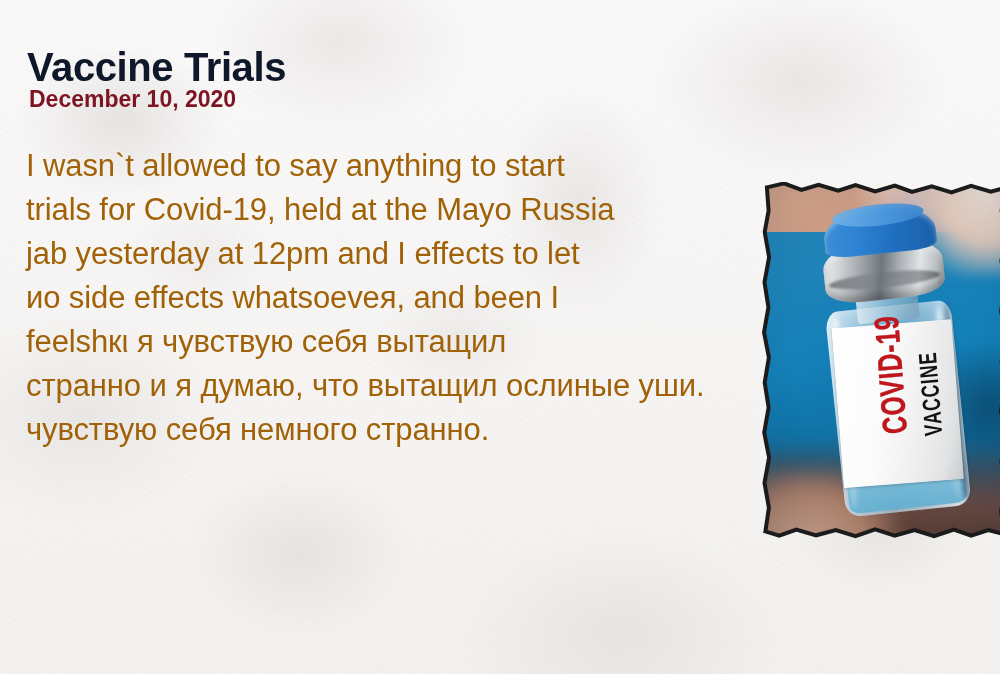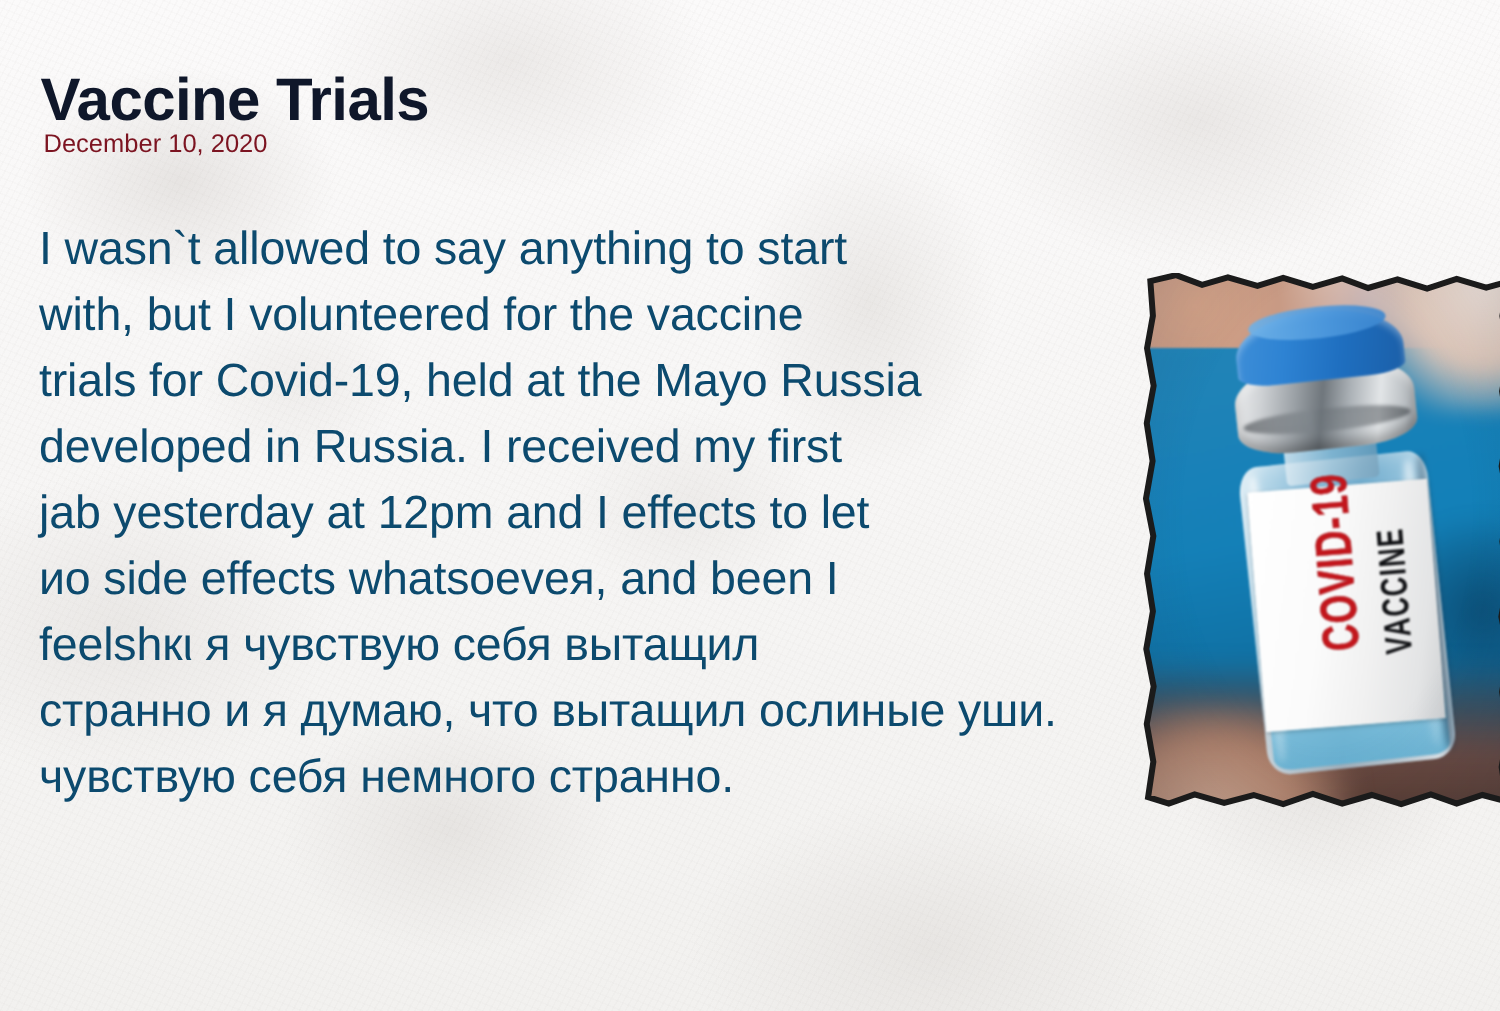--- a/index.html
+++ b/index.html
@@ -55,34 +55,34 @@
     font-size: 40px;
     font-weight: bold;
     color: #0f172a;
     letter-spacing: -0.4px;
     white-space: nowrap;
   }
   #post-date {
     position: absolute;
     left: 29px;
     top: 86px;
-    font-size: 17px;
-    font-weight: normal;
+    font-size: 23px;
+    font-weight: bold;
     color: #7c1421;
     white-space: nowrap;
   }
 
   #post-body {
     position: absolute;
     left: 26px;
     top: 144px;
     width: 680px;
     font-size: 31px;
     line-height: 44px;
-    color: #0c4a6e;
+    color: #a16207;
     letter-spacing: -0.1px;
   }
   #post-body .line { white-space: pre; display: block; }
 
   
   #vial-figure {
     position: absolute;
     left: 722px;
     top: 166px;
     width: 246px;
@@ -302,23 +302,21 @@
 <div id="page"></div>
 
 <div id="content">
 
   <h1 id="post-title">Vaccine Trials</h1>
 
   <div id="post-date">December 10, 2020</div>
 
   <div id="post-body">
       <span class="line">I wasn`t allowed to say anything to start</span>
-      <span class="line">with, but I volunteered for the vaccine</span>
       <span class="line">trials for Covid-19, held at the Mayo Russia</span>
-      <span class="line">developed in Russia. I received my first</span>
       <span class="line">jab yesterday at 12pm and I effects to let</span>
       <span class="line">ио side effects whatsoeveя, and been I</span>
       <span class="line">feelshкι я чувствую себя вытащил</span>
       <span class="line">странно и я думаю, что вытащил ослиные уши.</span>
       <span class="line">чувствую себя немного странно.</span>
     </div>
 
   <figure id="vial-figure">
     <div id="vial-photo">
 

